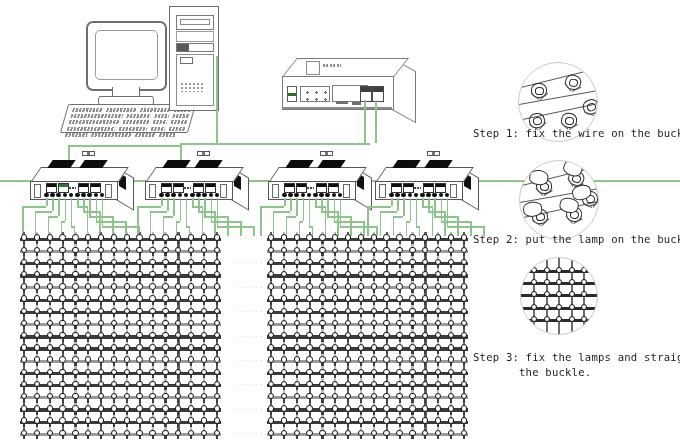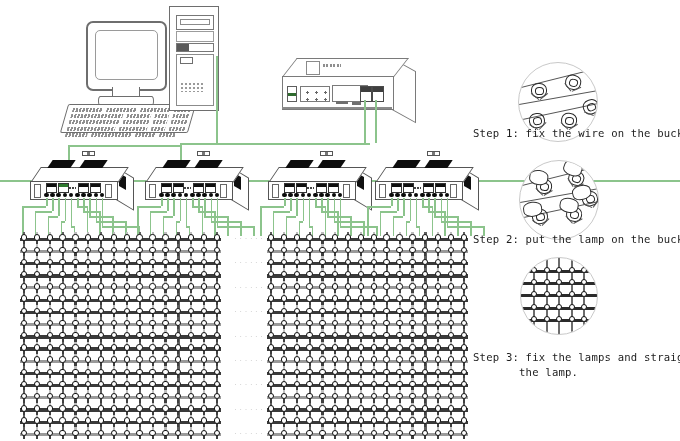--- a/index.html
+++ b/index.html
@@ -1747,15 +1747,15 @@
         <div class="s3n" style="left: 47.8px; top: 45.6px;"></div>
         <div class="s3n" style="left: 60.4px; top: 45.6px;"></div>
         <div class="s3n" style="left: 10px; top: 57.8px;"></div>
         <div class="s3n" style="left: 22.6px; top: 57.8px;"></div>
         <div class="s3n" style="left: 35.2px; top: 57.8px;"></div>
         <div class="s3n" style="left: 47.8px; top: 57.8px;"></div>
         <div class="s3n" style="left: 60.4px; top: 57.8px;"></div>
       </div>
   </div>
   <div class="steptxt" style="left:473px;top:350px;">Step 3: fix the lamps and straighten</div>
-  <div class="steptxt" style="left:519px;top:365px;">the lamp.</div>
+  <div class="steptxt" style="left:519px;top:365px;">the buckle.</div>
 
 </div>
 
 </body></html>

